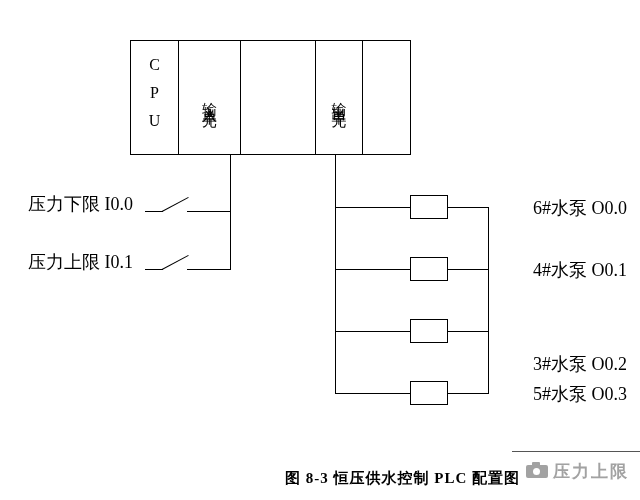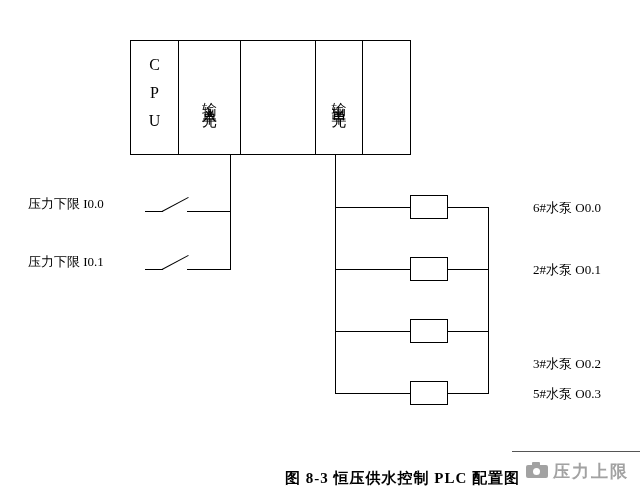--- a/index.html
+++ b/index.html
@@ -20,21 +20,21 @@
   .vtext-wrap{
     position:absolute;display:flex;align-items:center;justify-content:center;
   }
   .vtext{
     writing-mode:vertical-rl;text-orientation:upright;
     line-height:1;font-size:15px;white-space:nowrap;
   }
   .vtext.cpu{letter-spacing:11px;font-size:16px;}
   .vtext.cn{letter-spacing:4px;}
   .lbl{
-    position:absolute;font-size:13px;white-space:nowrap;line-height:18px;
+    position:absolute;font-size:18px;white-space:nowrap;line-height:18px;
   }
   .blade{
     position:absolute;height:1px;background:#000;
     transform-origin:0 50%;transform:rotate(-28deg);
   }
   .load-rect{
     position:absolute;width:38px;height:24px;border:1px solid #000;
     box-sizing:border-box;background:#fff;
   }
   .caption{
@@ -73,37 +73,37 @@
     <span class="vtext cn">输出单元</span>
   </div>
 
   <div class="vline" style="left:230px;top:155px;height:115px;"></div>
 
   <div class="lbl" style="left:28px;top:195px;">压力下限 I0.0</div>
   <div class="hline" style="left:145px;top:211px;width:18px;"></div>
   <div class="blade" style="left:162px;top:211px;width:30px;"></div>
   <div class="hline" style="left:187px;top:211px;width:44px;"></div>
 
-  <div class="lbl" style="left:28px;top:253px;">压力下限 I0.1</div>
+  <div class="lbl" style="left:28px;top:253px;">压力上限 I0.1</div>
   <div class="hline" style="left:145px;top:269px;width:18px;"></div>
   <div class="blade" style="left:162px;top:269px;width:30px;"></div>
   <div class="hline" style="left:187px;top:269px;width:44px;"></div>
 
   <div class="vline" style="left:335px;top:155px;height:239px;"></div>
   <div class="vline" style="left:488px;top:207px;height:187px;"></div>
 
   <div class="hline" style="left:336px;top:207px;width:74px;"></div>
   <div class="load-rect" style="left:410px;top:195px;"></div>
   <div class="hline" style="left:448px;top:207px;width:40px;"></div>
   <div class="lbl" style="left:533px;top:199px;">6#水泵 O0.0</div>
 
   <div class="hline" style="left:336px;top:269px;width:74px;"></div>
   <div class="load-rect" style="left:410px;top:257px;"></div>
   <div class="hline" style="left:448px;top:269px;width:40px;"></div>
-  <div class="lbl" style="left:533px;top:261px;">2#水泵 O0.1</div>
+  <div class="lbl" style="left:533px;top:261px;">4#水泵 O0.1</div>
 
   <div class="hline" style="left:336px;top:331px;width:74px;"></div>
   <div class="load-rect" style="left:410px;top:319px;"></div>
   <div class="hline" style="left:448px;top:331px;width:40px;"></div>
   <div class="lbl" style="left:533px;top:323px;margin-top:32px;">3#水泵 O0.2</div>
 
   <div class="hline" style="left:336px;top:393px;width:74px;"></div>
   <div class="load-rect" style="left:410px;top:381px;"></div>
   <div class="hline" style="left:448px;top:393px;width:40px;"></div>
   <div class="lbl" style="left:533px;top:385px;">5#水泵 O0.3</div>

